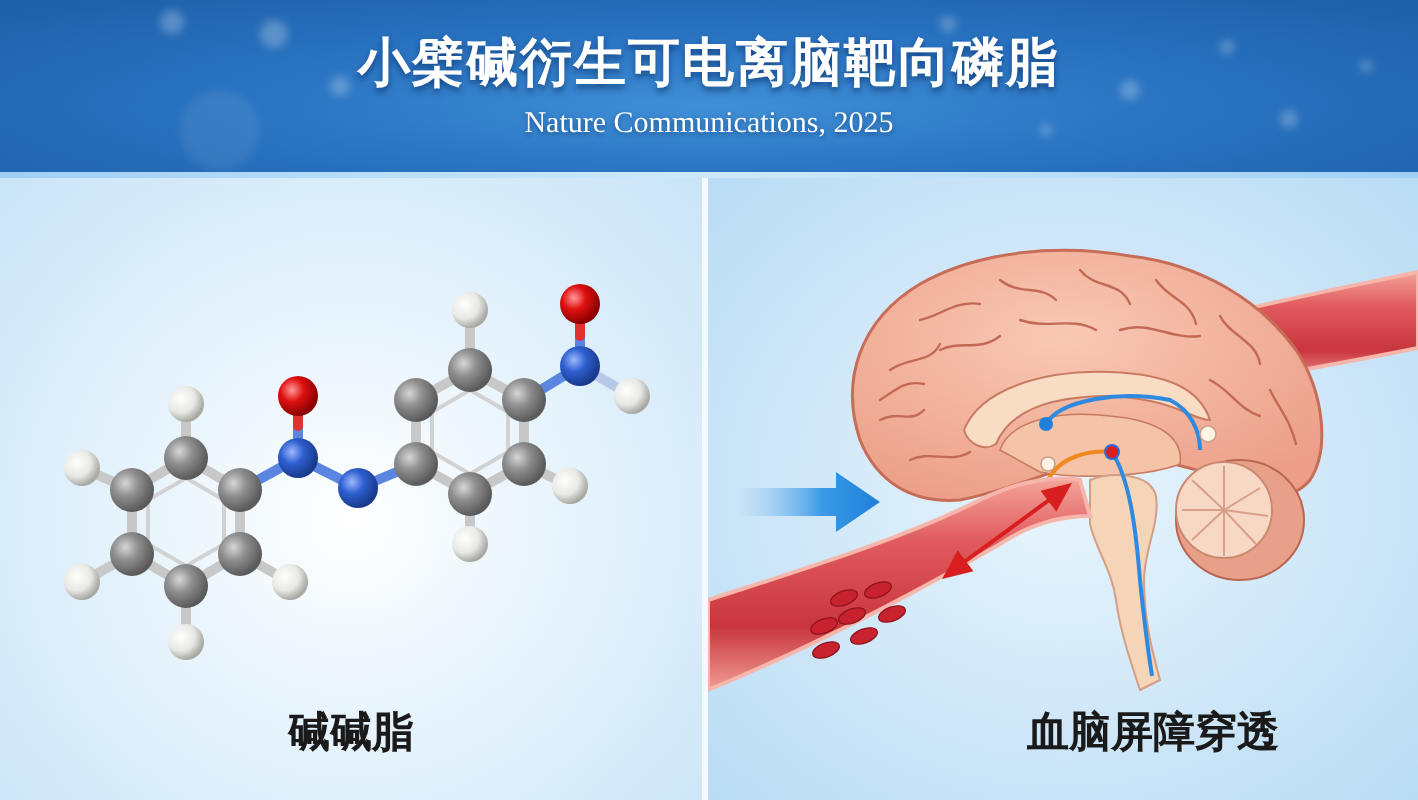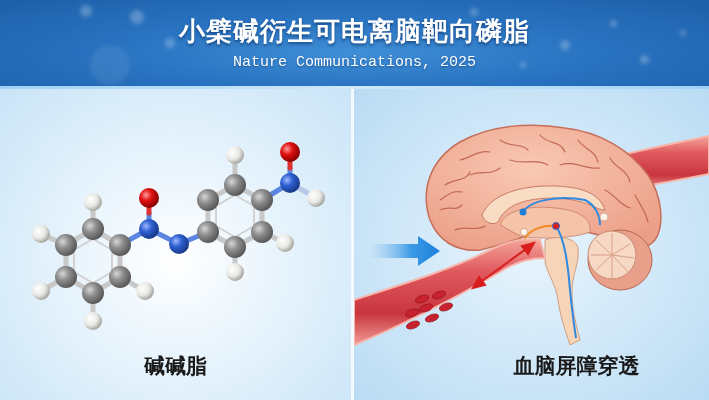--- a/index.html
+++ b/index.html
@@ -1,21 +1,21 @@
 <!DOCTYPE html>
 <html><head>
 <meta charset="utf-8">
 <style>
   html,body{margin:0;padding:0;}
   body{width:709px;height:400px;overflow:hidden;position:relative;background:#dbeefb;font-family:"DejaVu Sans","Liberation Sans",sans-serif;}
   .header{position:absolute;left:0;top:0;width:709px;height:88px;
     background:radial-gradient(ellipse at 50% 60%,#3f8fd6 0%,#2a74c2 45%,#1d5fa8 100%);overflow:hidden;}
   .header .bokeh{position:absolute;border-radius:50%;background:rgba(255,255,255,0.25);filter:blur(2px);}
   .title{position:absolute;left:0;width:709px;top:14px;text-align:center;color:#fff;font-size:26px;font-weight:bold;letter-spacing:1px;text-shadow:0 2px 3px rgba(0,30,80,0.55);}
-  .subtitle{position:absolute;left:0;width:709px;top:54px;text-align:center;color:#fff;font-size:15px;font-family:Liberation Mono, monospace;text-shadow:0 1px 2px rgba(0,30,80,0.45);}
+  .subtitle{position:absolute;left:0;width:709px;top:54px;text-align:center;color:#fff;font-size:15px;font-family:Liberation Serif, serif;text-shadow:0 1px 2px rgba(0,30,80,0.45);}
   .header-line{position:absolute;left:0;top:86px;width:709px;height:3px;background:linear-gradient(90deg,#9fd0f5,#cfe9fb,#9fd0f5);}
   .panel{position:absolute;top:89px;height:311px;overflow:hidden;}
   .panel-left{left:0;width:351px;background:radial-gradient(ellipse at 50% 55%,#ffffff 0%,#e6f3fc 45%,#c9e4f7 100%);}
   .panel-right{left:354px;width:355px;background:radial-gradient(ellipse at 50% 50%,#e9f5fd 0%,#cfe7f8 55%,#b9dcf4 100%);}
   .divider{position:absolute;left:351px;top:89px;width:3px;height:311px;background:#f4faff;}
   .label{position:absolute;font-size:21px;font-weight:bold;color:#1a1a1a;text-align:center;width:100%;}
   svg{position:absolute;left:0;top:0;}
 </style>
 </head>
 <body>

